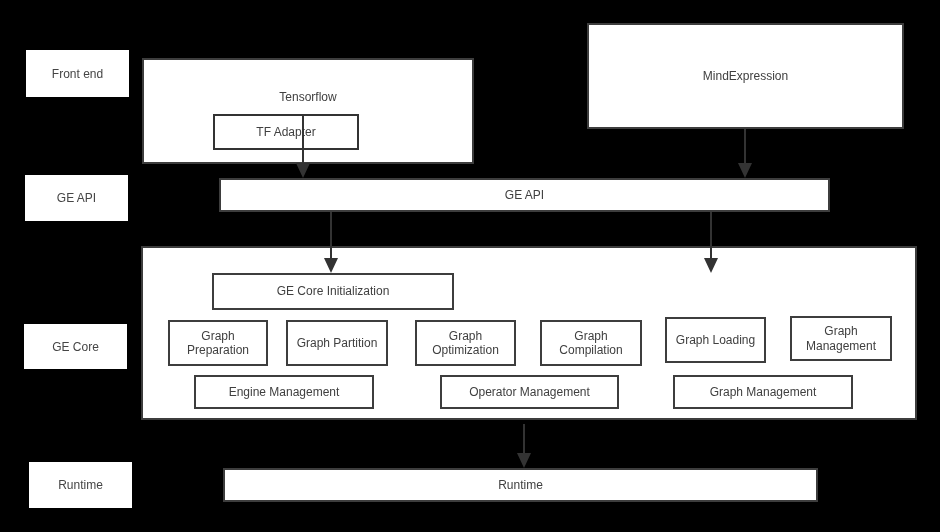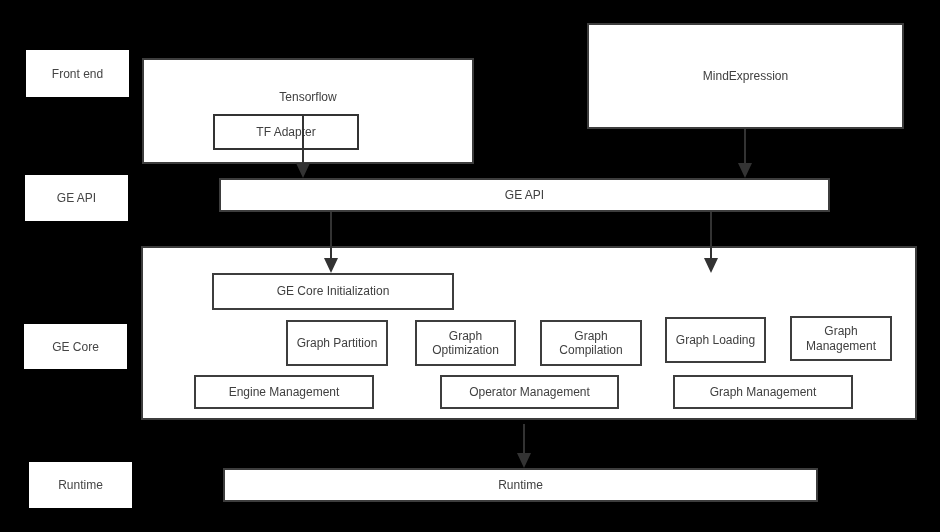--- a/index.html
+++ b/index.html
@@ -46,20 +46,21 @@
   </div>
 
   <div class="box" style="left:587px;top:23px;width:317px;height:106px">MindExpression</div>
 
   <div class="box" style="left:219px;top:178px;width:611px;height:34px">GE API</div>
 
   <div class="box" style="left:141px;top:246px;width:776px;height:174px">
 
     <div class="box" style="left:69px;top:25px;width:242px;height:37px">GE Core Initialization</div>
 
+    <div class="box" style="left:25px;top:72px;width:100px;height:46px">Graph Preparation</div>
     <div class="box" style="left:143px;top:72px;width:102px;height:46px">Graph Partition</div>
     <div class="box" style="left:272px;top:72px;width:101px;height:46px">Graph Optimization</div>
     <div class="box" style="left:397px;top:72px;width:102px;height:46px">Graph Compilation</div>
     <div class="box" style="left:522px;top:69px;width:101px;height:46px">Graph Loading</div>
     <div class="box" style="left:647px;top:68px;width:102px;height:45px">Graph Management</div>
 
     <div class="box" style="left:51px;top:127px;width:180px;height:34px">Engine Management</div>
     <div class="box" style="left:297px;top:127px;width:179px;height:34px">Operator Management</div>
     <div class="box" style="left:530px;top:127px;width:180px;height:34px">Graph Management</div>
   </div>

